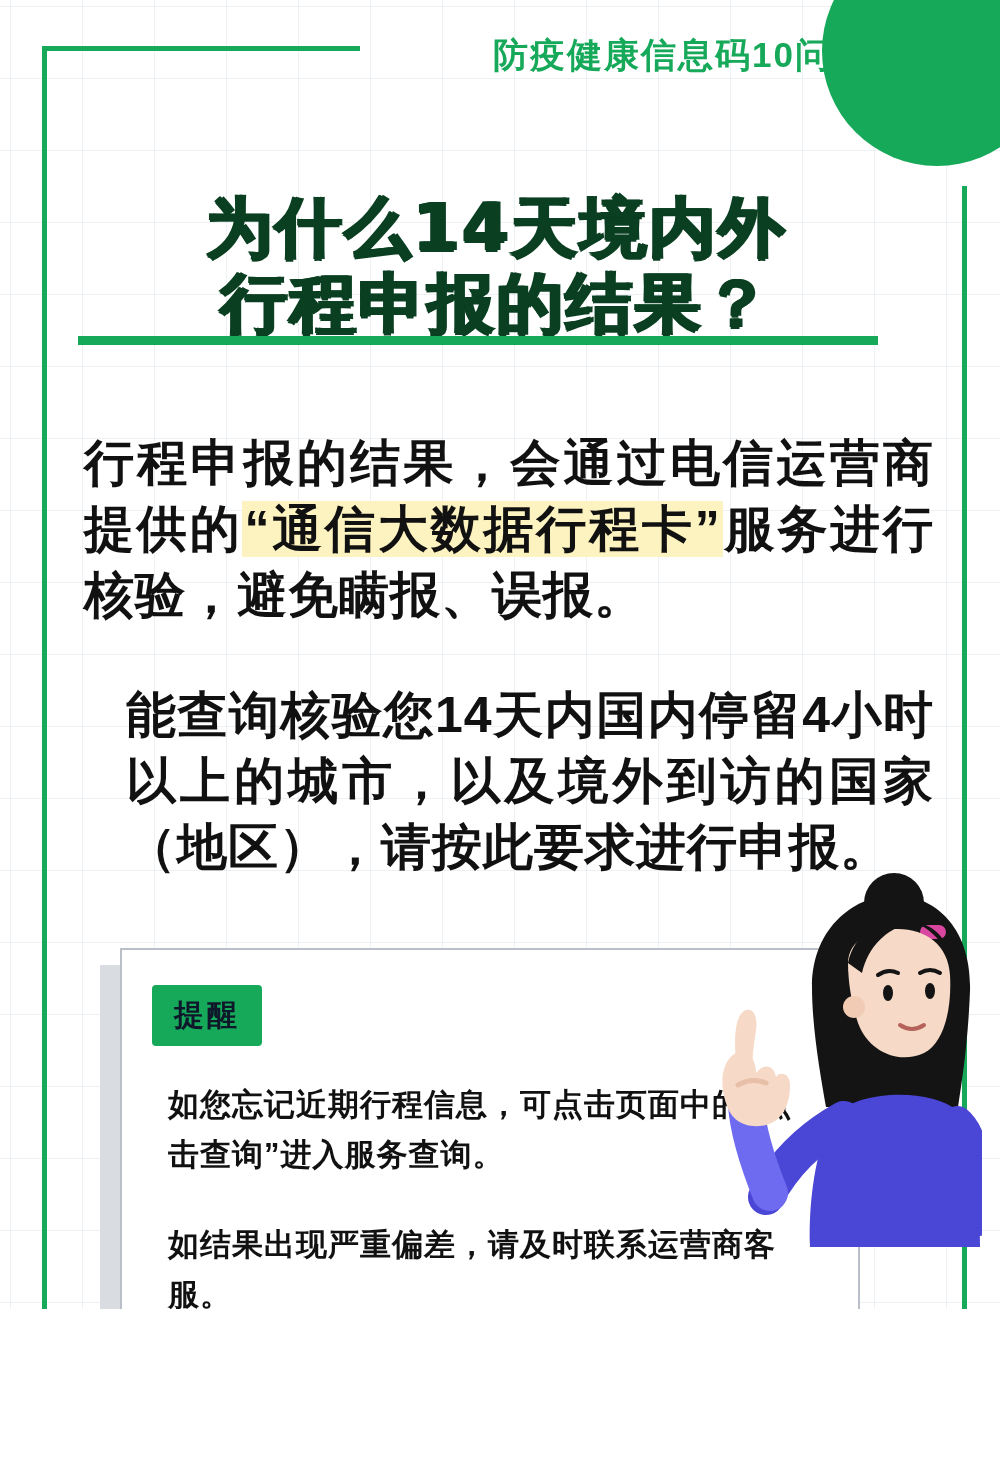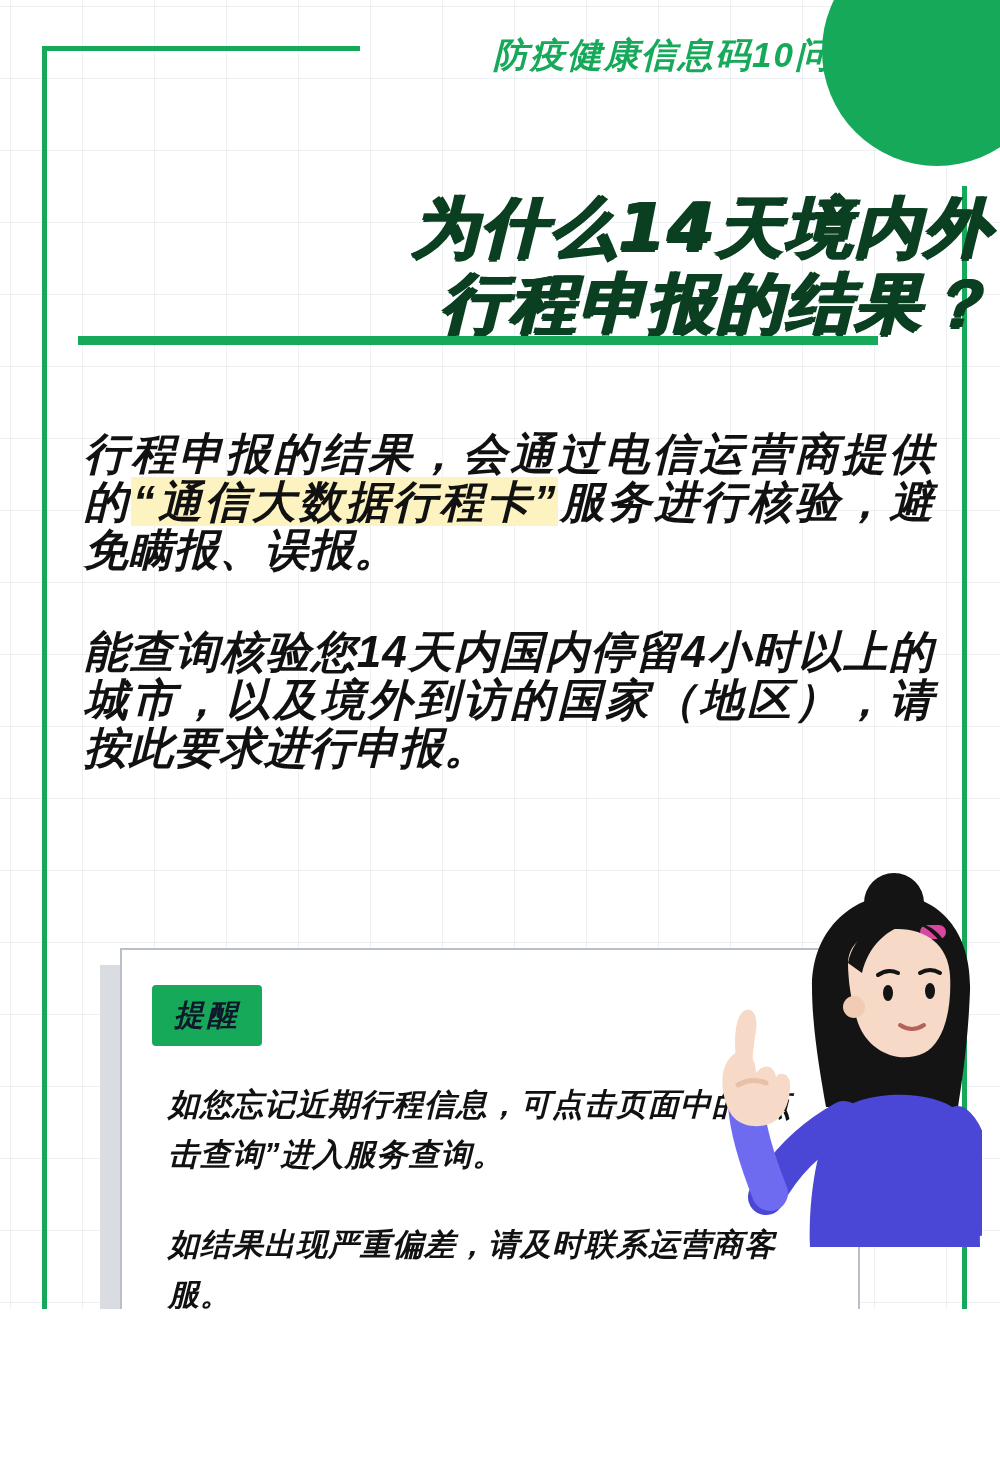--- a/index.html
+++ b/index.html
@@ -9,21 +9,20 @@
   }
   body {
     font-family: "Liberation Sans", "DejaVu Sans", sans-serif;
   }
   #poster {
     position: relative;
     width: 1000px;
     height: 1309px;
     background: #ffffff;
     overflow: hidden;
-    font-style: italic;
   }
   
   #grid {
     position: absolute;
     inset: 0;
     background-image:
       linear-gradient(to right, rgba(150,170,190,0.16) 1px, transparent 1px),
       linear-gradient(to bottom, rgba(150,170,190,0.16) 1px, transparent 1px);
     background-size: 72px 72px;
     background-position: 10px 6px;
@@ -81,21 +80,21 @@
     color: #17a95a;
     font-weight: 700;
     white-space: nowrap;
   }
   
   #title-block {
     position: absolute;
     left: 0;
     right: 8px;
     top: 190px;
-    text-align: right;
+    text-align: center;
   }
   .title-line {
     font-family: "DejaVu Sans", "Liberation Sans", sans-serif;
     font-weight: 700;
     font-size: 66px;
     line-height: 76px;
     letter-spacing: 3px;
     color: #0a3f21;
     text-shadow:
       3px 0 0 #0a3f21,
@@ -112,29 +111,30 @@
     background: #17a95a;
   }
   
   #body-wrap {
     position: absolute;
     left: 84px;
     top: 430px;
     width: 850px;
   }
   .para {
-    font-size: 44px;
-    line-height: 48px;
+    font-size: 50px;
+    line-height: 66px;
     color: #111111;
     letter-spacing: 1px;
     font-weight: 600;
     text-align: justify;
   }
   .para + .para {
     margin-top: 54px;
+    margin-left: 42px;
   }
   .hl {
     background: #fdf3c0;
     padding: 0 2px;
   }
   
   #tip-shadow {
     position: absolute;
     left: 100px;
     top: 965px;

